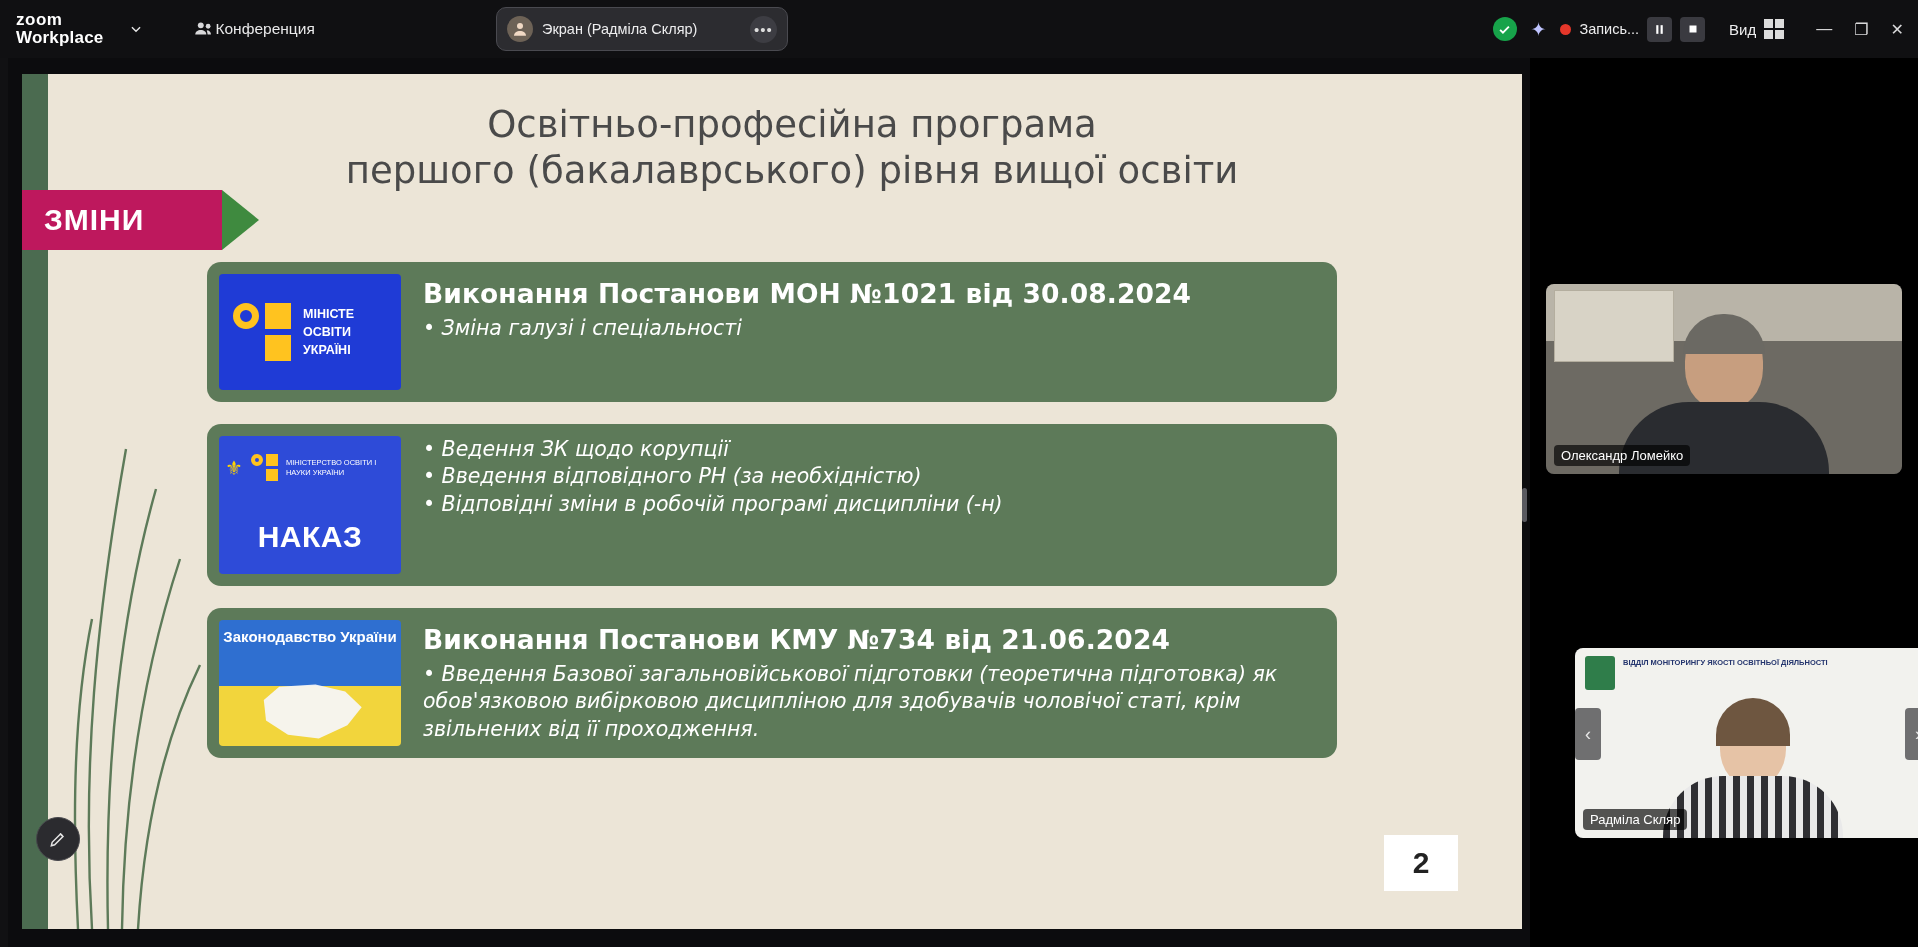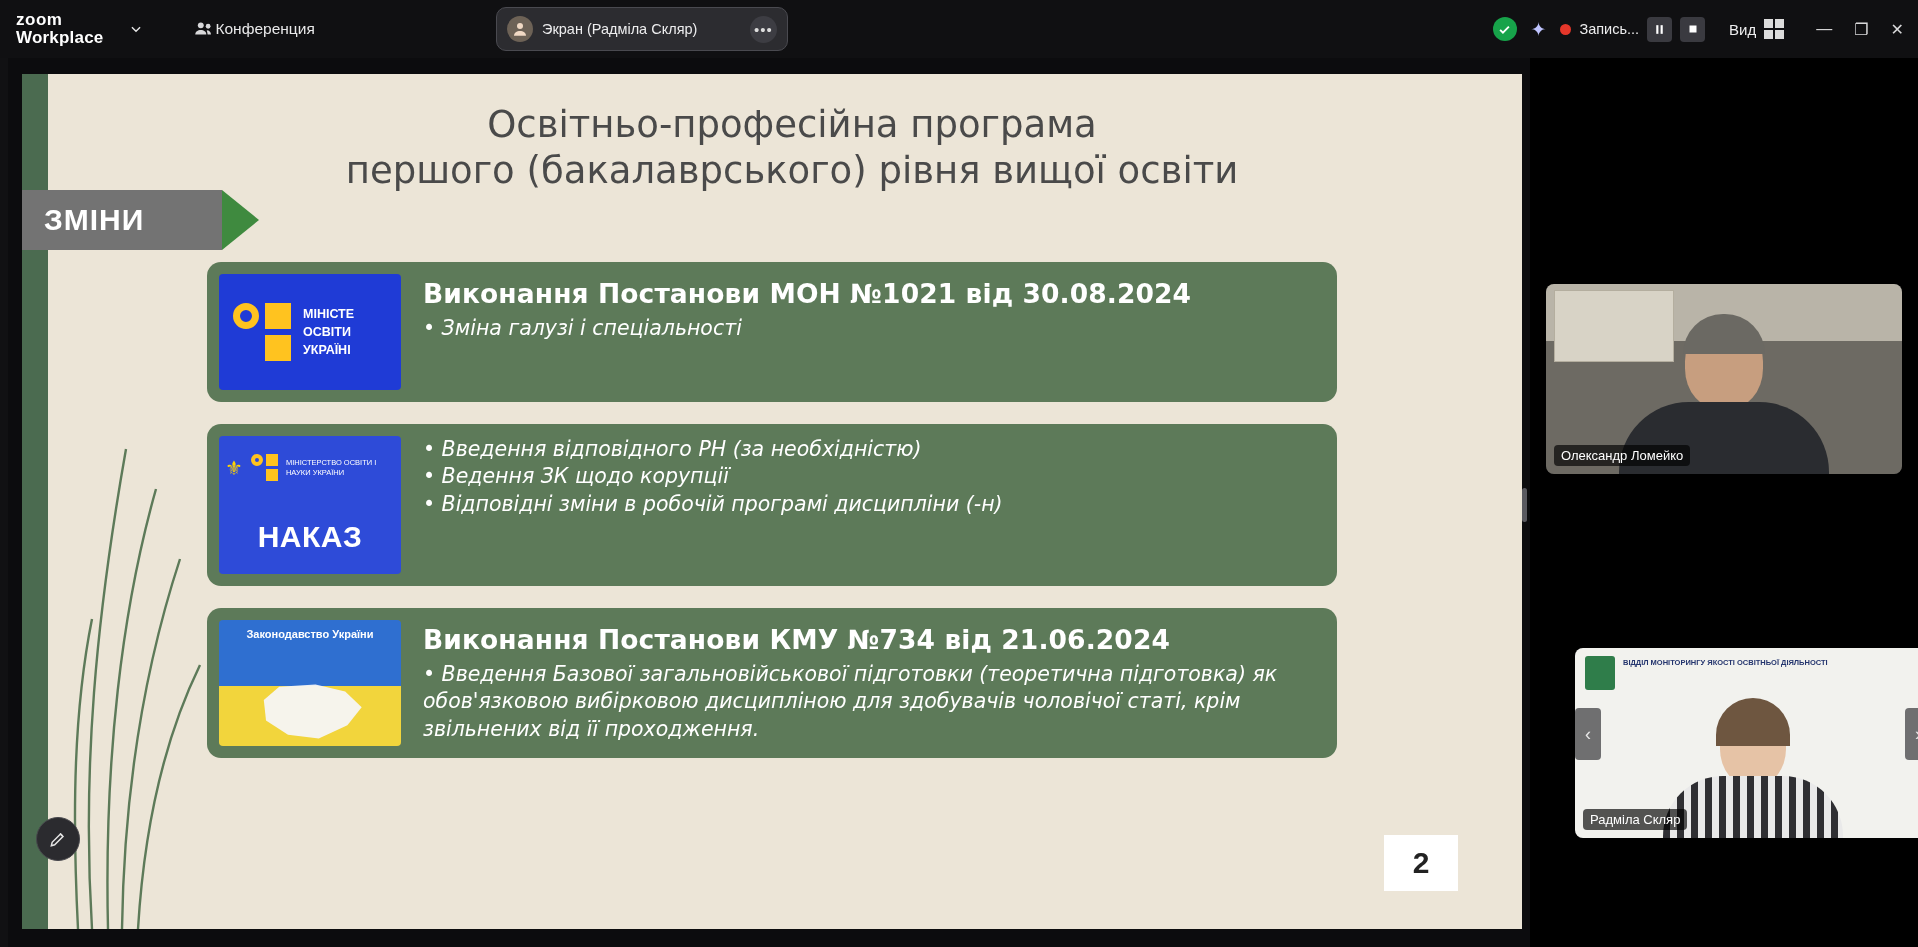--- a/index.html
+++ b/index.html
@@ -87,21 +87,21 @@
     position: absolute; left: 30px; bottom: 0; width: 170px; height: 640px;
     pointer-events: none;
   }
   .slide-title {
     position: absolute; top: 28px; left: 180px; width: 1180px;
     text-align: center; color: #4a4a4a; font-size: 37px; line-height: 1.24;
     font-family: "DejaVu Sans", sans-serif; font-weight: 400;
   }
   .zmin-banner {
     position: absolute; left: 0; top: 116px; width: 200px; height: 60px;
-    background: #737373; display: flex; align-items: center;
+    background: #be185d; display: flex; align-items: center;
   }
   .zmin-banner .txt {
     color: #fff; font-size: 30px; font-weight: 700; letter-spacing: 1px;
     padding-left: 22px;
   }
   .zmin-banner .arrow {
     position: absolute; right: -37px; top: 0; width: 0; height: 0;
     border-top: 30px solid transparent; border-bottom: 30px solid transparent;
     border-left: 37px solid #3f8a3f;
   }
@@ -141,21 +141,21 @@
   .mon-sq { display: grid; grid-template-columns: 26px 26px; grid-template-rows: 26px 26px; gap: 6px; }
   .mon-sq i { background: #ffc31f; display: block; }
   .mon-sq i.circ { border-radius: 50%; background: transparent; border: 7px solid #ffc31f; }
   .mon-txt { color: #fff; font-size: 12.5px; font-weight: 700; line-height: 1.45; }
   .nakaz-thumb { background: #2e4bd8; display: flex; flex-direction: column; }
   .nakaz-top { height: 46%; display: flex; align-items: center; gap: 8px; padding: 4px 6px; }
   .nakaz-bot { flex: 1; display: flex; align-items: center; justify-content: center;
     color: #fff; font-size: 30px; font-weight: 800; letter-spacing: .5px; }
   .zak-thumb { background: linear-gradient(#2f6fd0 0 52%, #f2d53c 52% 100%); position: relative; }
   .zak-txt { position: absolute; top: 8px; left: 0; width: 100%; text-align: center;
-    color: #fff; font-size: 11px; font-weight: 700; line-height: 1.2; }
+    color: #fff; font-size: 15px; font-weight: 700; line-height: 1.2; }
   .zak-map { position: absolute; bottom: 4px; left: 50%; transform: translateX(-50%);
     width: 110px; height: 60px; background: #f5f5f5; clip-path: polygon(8% 30%,22% 8%,55% 4%,82% 16%,97% 42%,84% 72%,58% 94%,30% 88%,10% 64%); opacity:.95;}
   .trident { color: #ffd400; font-size: 20px; }
 
   
   .right-panel {
     position: absolute; left: 1530px; top: 58px; width: 388px; height: 889px;
     background: #000;
   }
   .vid-tile {
@@ -306,22 +306,22 @@
               <i class="circ" style="border-width:4px"></i>
                 <i></i>
                 <i style="background:transparent"></i>
                 <i></i>
             </span>
             <span style="color:#fff;font-size:7.5px;line-height:1.25">МІНІСТЕРСТВО ОСВІТИ І НАУКИ УКРАЇНИ</span>
           </div>
           <div class="nakaz-bot">НАКАЗ</div>
         </div>
         <div class="card-body">
+          <div class="card-line">• Ведення ЗК щодо корупції</div>
           <div class="card-line">• Введення відповідного РН (за необхідністю)</div>
-          <div class="card-line">• Ведення ЗК щодо корупції</div>
           <div class="card-line">• Відповідні зміни в робочій програмі дисципліни (-н)</div>
         </div>
       </div>
 
       <div class="card c3">
         <div class="card-thumb zak-thumb">
           <span class="zak-txt">Законодавство України</span>
           <span class="zak-map"></span>
         </div>
         <div class="card-body">

